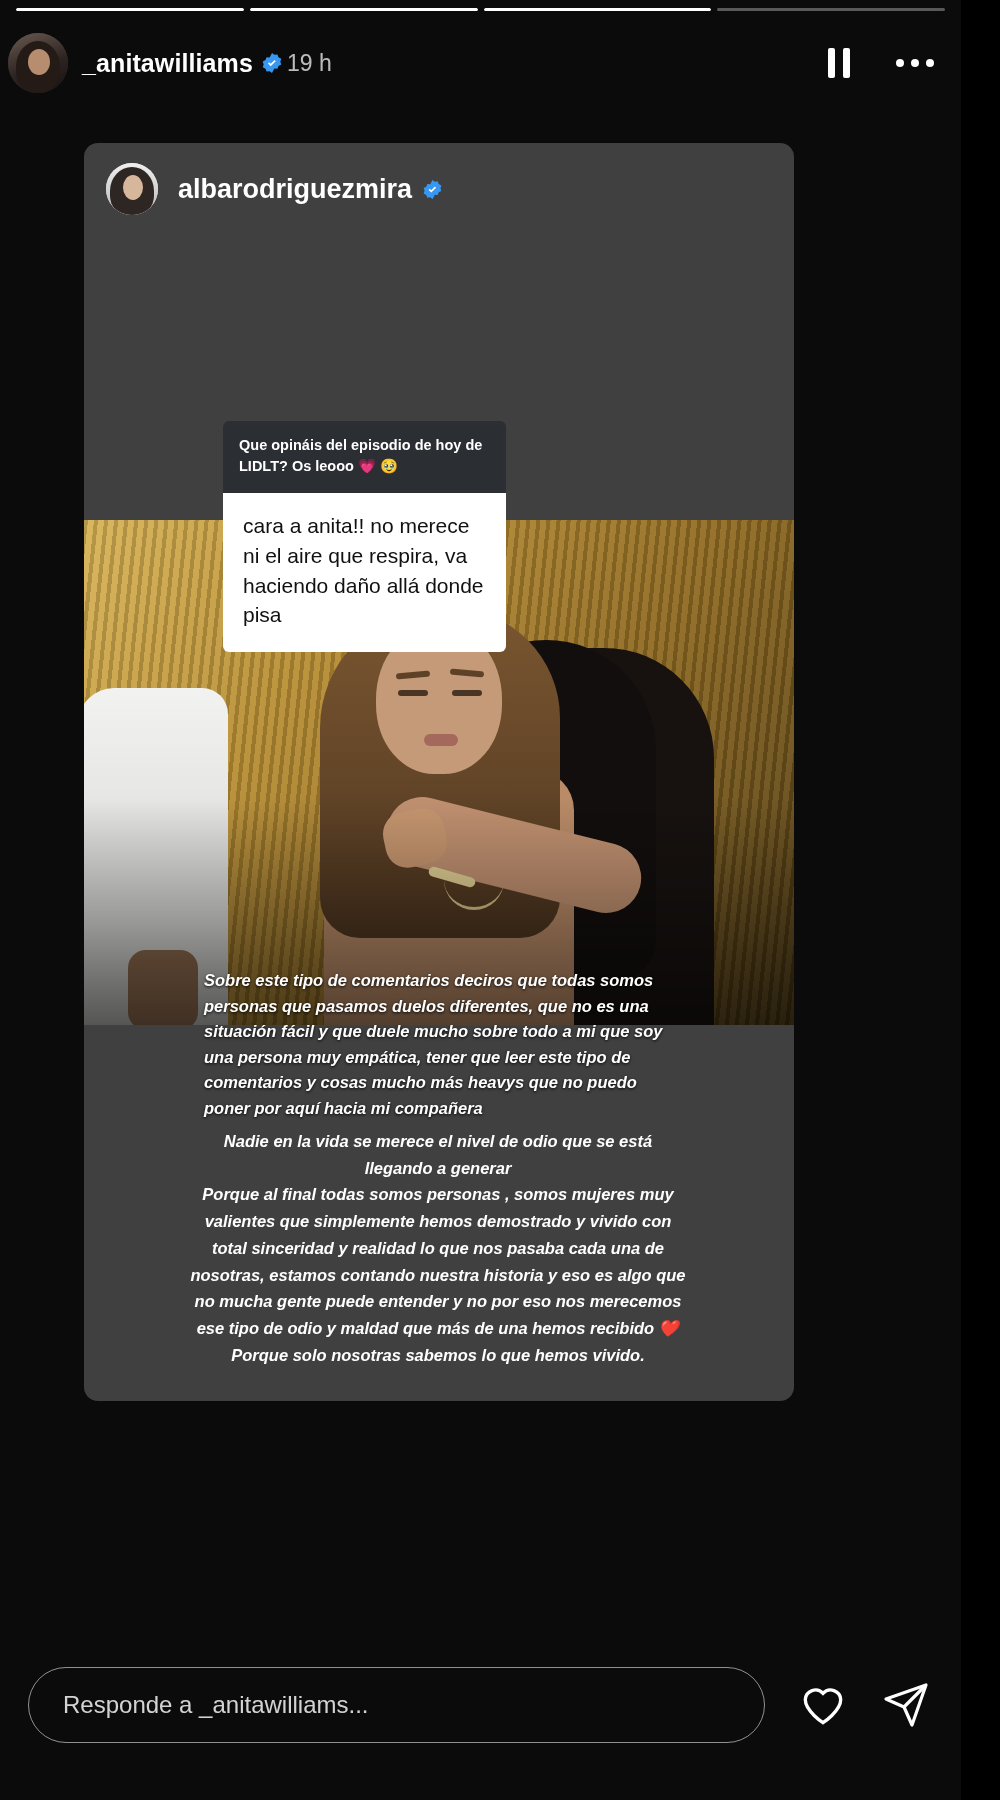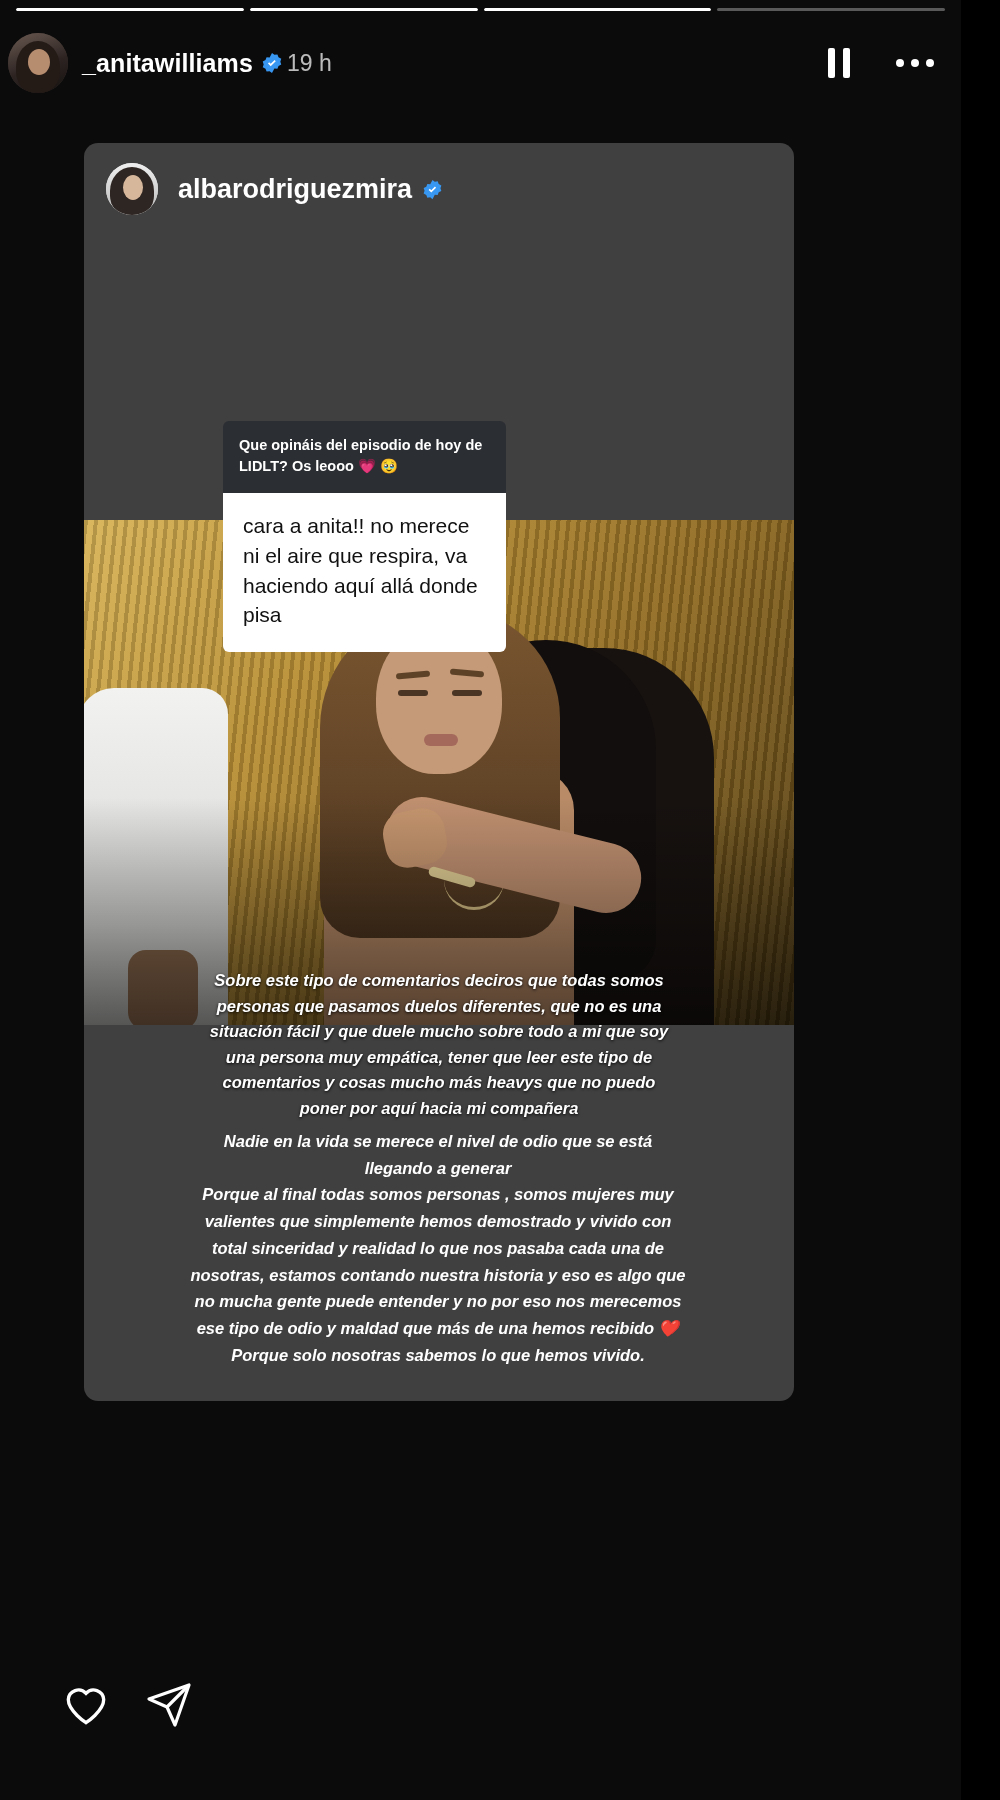--- a/index.html
+++ b/index.html
@@ -250,21 +250,20 @@
   .cap1 {
     position: absolute;
     left: 120px;
     top: 825px;
     width: 470px;
     color: #ffffff;
     font-size: 16.5px;
     font-style: italic;
     font-weight: bold;
     line-height: 1.55;
-    text-align: center;
     text-shadow: 0 1px 3px rgba(0,0,0,0.9);
   }
   .cap2 {
     position: absolute;
     left: 104px;
     top: 985px;
     width: 500px;
     color: #ffffff;
     font-size: 16.5px;
     font-style: italic;
@@ -384,30 +383,33 @@
       <div class="lips"></div>
       <div class="necklace"></div>
       <div class="arm-hug"></div>
       <div class="hand"></div>
       <div class="bracelet"></div>
       <div class="overlay-grad"></div>
     </div>
 
     <div class="qa">
       <div class="qa-q">Que opináis del episodio de hoy de LIDLT? Os leooo 💗 🥹</div>
-      <div class="qa-a">cara a anita!! no merece ni el aire que respira, va haciendo aquí allá donde pisa</div>
+      <div class="qa-a">cara a anita!! no merece ni el aire que respira, va haciendo daño allá donde pisa</div>
     </div>
 
     <div class="cap1">Sobre este tipo de comentarios deciros que todas somos personas que pasamos duelos diferentes, que no es una situación fácil y que duele mucho sobre todo a mi que soy una persona muy empática, tener que leer este tipo de comentarios y cosas mucho más heavys que no puedo poner por aquí hacia mi compañera</div>
     <div class="cap2" style="white-space: pre-line;">Nadie en la vida se merece el nivel de odio que se está llegando a generar
 Porque al final todas somos personas , somos mujeres muy valientes que simplemente hemos demostrado y vivido con total sinceridad y realidad lo que nos pasaba cada una de nosotras, estamos contando nuestra historia y eso es algo que no mucha gente puede entender y no por eso nos merecemos ese tipo de odio y maldad que más de una hemos recibido ❤️
 Porque solo nosotras sabemos lo que hemos vivido.</div>
   </div>
 
   <div class="reply-row">
+    <div class="reply-box">
+      <input type="text" value="" placeholder="Responde a _anitawilliams..." style="">
+    </div>
     <div class="icon-btn heart-btn">
       <svg viewBox="0 0 24 24" width="50" height="50" fill="none" stroke="#fff" stroke-width="1.6">
         <path d="M12 20.5S3.5 14.9 3.5 9.4A4.9 4.9 0 0 1 12 6.4a4.9 4.9 0 0 1 8.5 3c0 5.5-8.5 11.1-8.5 11.1z"></path>
       </svg>
     </div>
     <div class="icon-btn share-btn">
       <svg viewBox="0 0 24 24" width="48" height="48" fill="none" stroke="#fff" stroke-width="1.6" stroke-linejoin="round">
         <path d="M22 2L11 13"></path>
         <path d="M22 2l-7 20-4-9-9-4 20-7z"></path>
       </svg>

